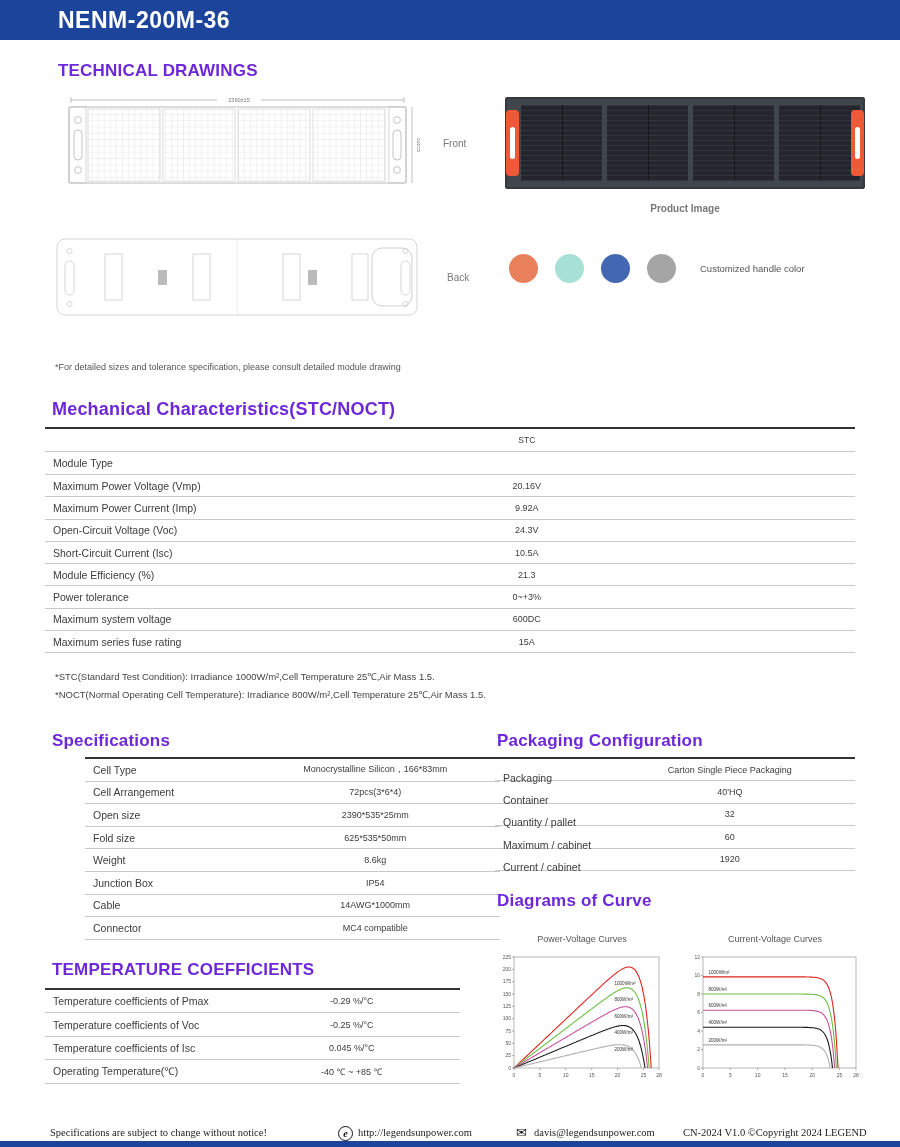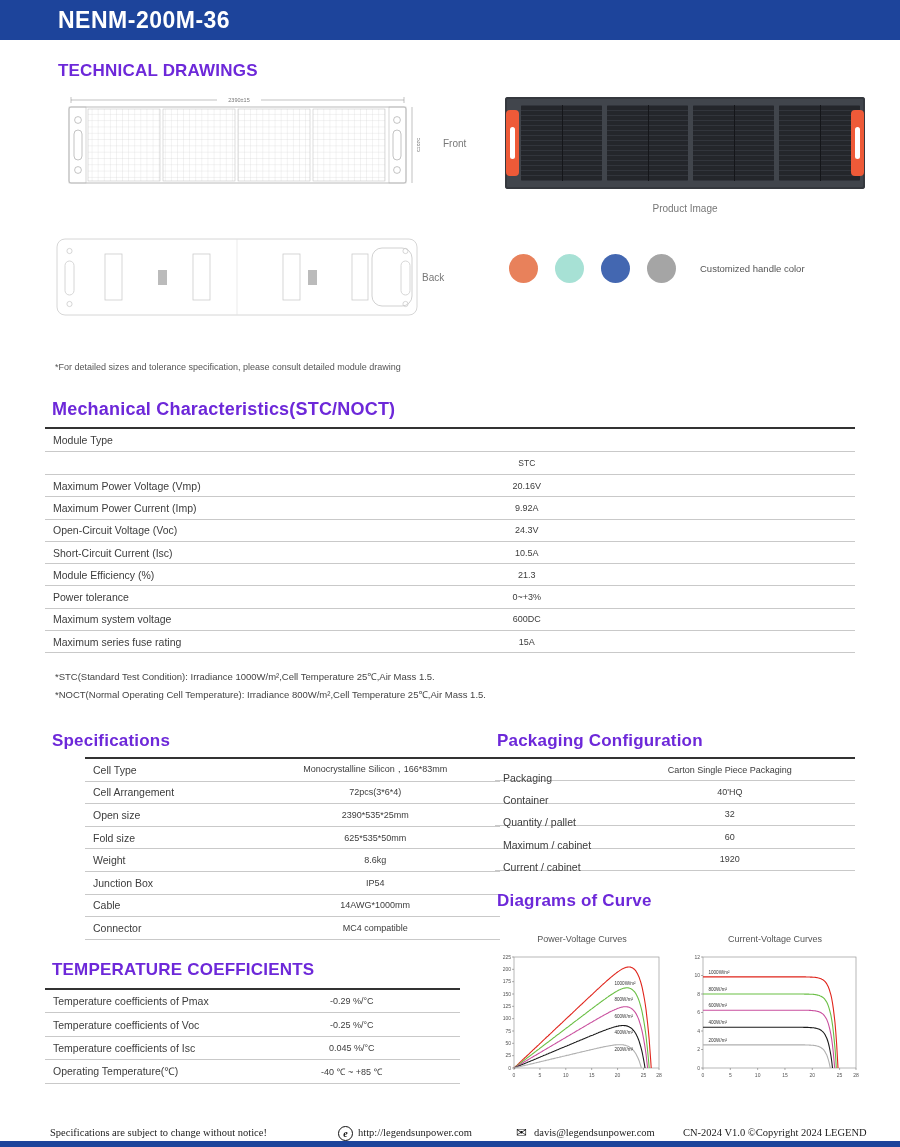--- a/index.html
+++ b/index.html
@@ -107,49 +107,49 @@
   <rect x="138" y="19" width="17" height="46" fill="none" stroke="#ccc" stroke-width="0.8"></rect>
   <rect x="228" y="19" width="17" height="46" fill="none" stroke="#ccc" stroke-width="0.8"></rect>
   <rect x="253" y="35" width="9" height="15" fill="#bbb" stroke="none"></rect>
   <rect x="297" y="19" width="16" height="46" fill="none" stroke="#ccc" stroke-width="0.8"></rect>
   <rect x="317" y="13" width="40" height="58" rx="10" fill="none" stroke="#ccc" stroke-width="0.9"></rect>
 
   <rect x="346" y="26" width="9" height="34" rx="4.5" fill="none" stroke="#ccc" stroke-width="0.8"></rect>
   <circle cx="350.5" cy="16" r="2.6" fill="none" stroke="#ccc" stroke-width="0.8"></circle>
   <circle cx="350.5" cy="69" r="2.6" fill="none" stroke="#ccc" stroke-width="0.8"></circle>
 </svg>
-<div class="abs draw-label" style="left:422px;top:272px;">Back</div>
+<div class="abs draw-label" style="left:447px;top:272px;">Back</div>
 
 <div class="abs panel">
   <div class="pcell" style="left:16px;"></div>
   <div class="pcell" style="left:102px;"></div>
   <div class="pcell" style="left:188px;"></div>
   <div class="pcell" style="left:274px;"></div>
   <div class="handle" style="left:1px;">
       <div class="slot"></div>
     </div>
   <div class="handle" style="right:1px;">
       <div class="slot"></div>
     </div>
 </div>
-<div class="abs draw-label" style="left:505px;top:203px;width:360px;text-align:center;">Product Image</div>
+<div class="abs draw-label" style="left:505px;top:203px;width:360px;text-align:center;font-weight:bold;">Product Image</div>
 
 <div class="abs" style="left:509px;top:254px;"><span class="swatch" style="background: rgb(232, 129, 91);"></span><span class="swatch" style="background: rgb(167, 225, 213);"></span><span class="swatch" style="background: rgb(67, 103, 177);"></span><span class="swatch" style="background: rgb(165, 165, 165);"></span></div>
 <div class="abs note" style="left:700px;top:263px;">Customized handle color</div>
 
 <div class="abs note" style="left:55px;top:362px;font-size:9px;">*For detailed sizes and tolerance specification, please consult detailed module drawing</div>
 
 <div class="abs sec-title" style="left:52px;top:399px;font-size:18px;">Mechanical Characteristics(STC/NOCT)</div>
 <div class="abs tbl tbl-mech" style="left:45px;top:427px;width:810px;">
   <div class="t-row" style="height:22px;">
-    <span class="t-label">Module Type</span>
-  </div>
-  <div class="t-row" style="height:22px;">
     <span class="t-label"></span>
     <span class="t-value" style="font-size:8.5px;">STC</span>
+  </div>
+  <div class="t-row" style="height:22px;">
+    <span class="t-label">Module Type</span>
   </div>
   <div>
       <div class="t-row">
         <span class="t-label">Maximum Power Voltage (Vmp)</span>
         <span class="t-value">20.16V</span>
       </div>
       <div class="t-row">
         <span class="t-label">Maximum Power Current (Imp)</span>
         <span class="t-value">9.92A</span>
       </div>

